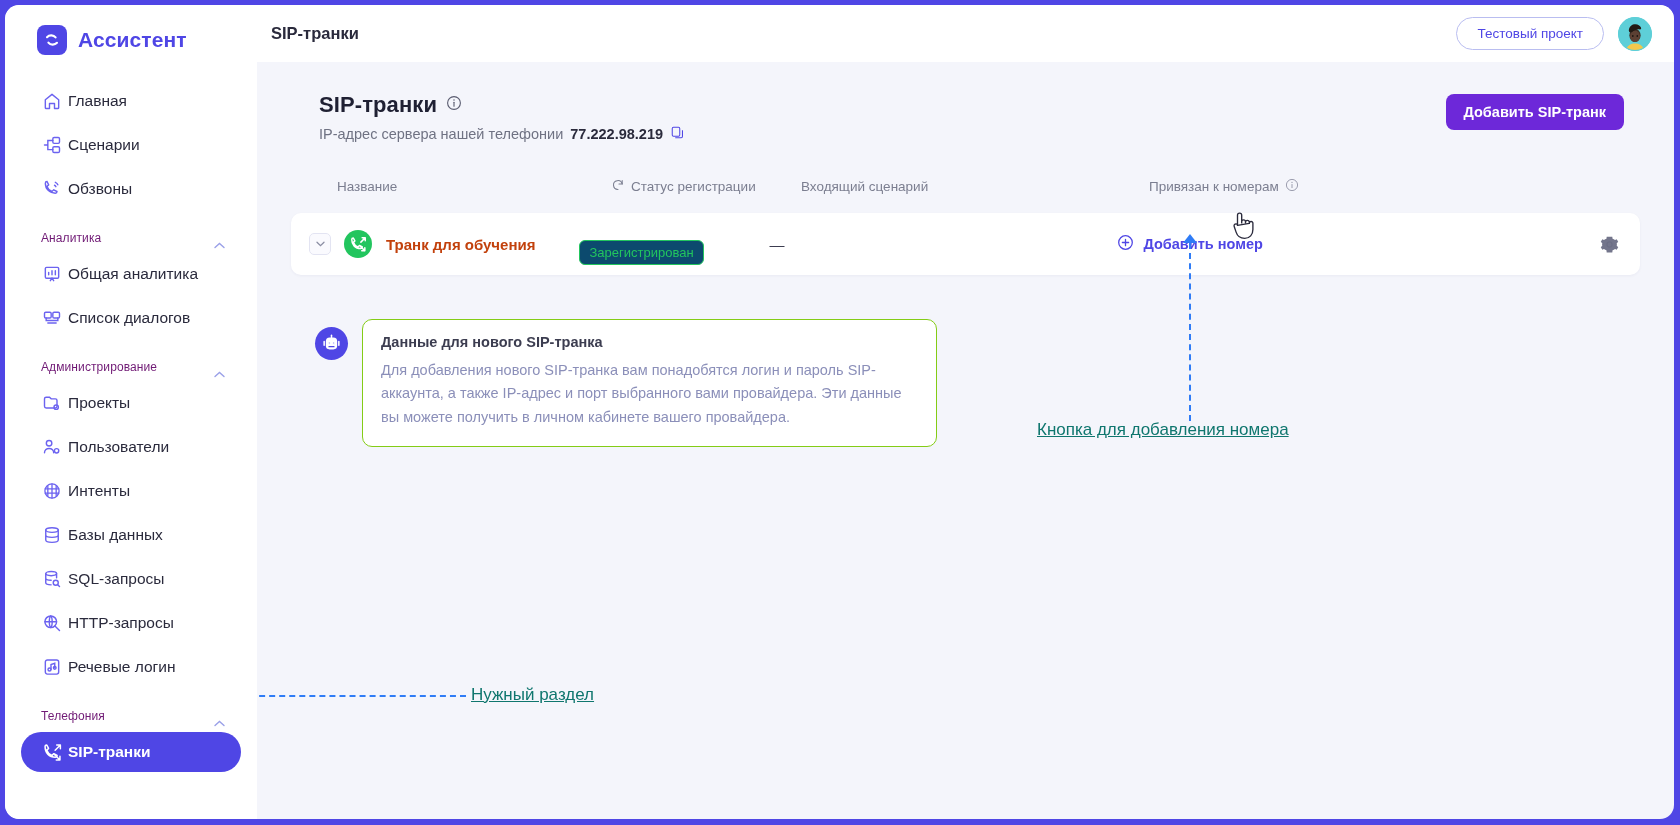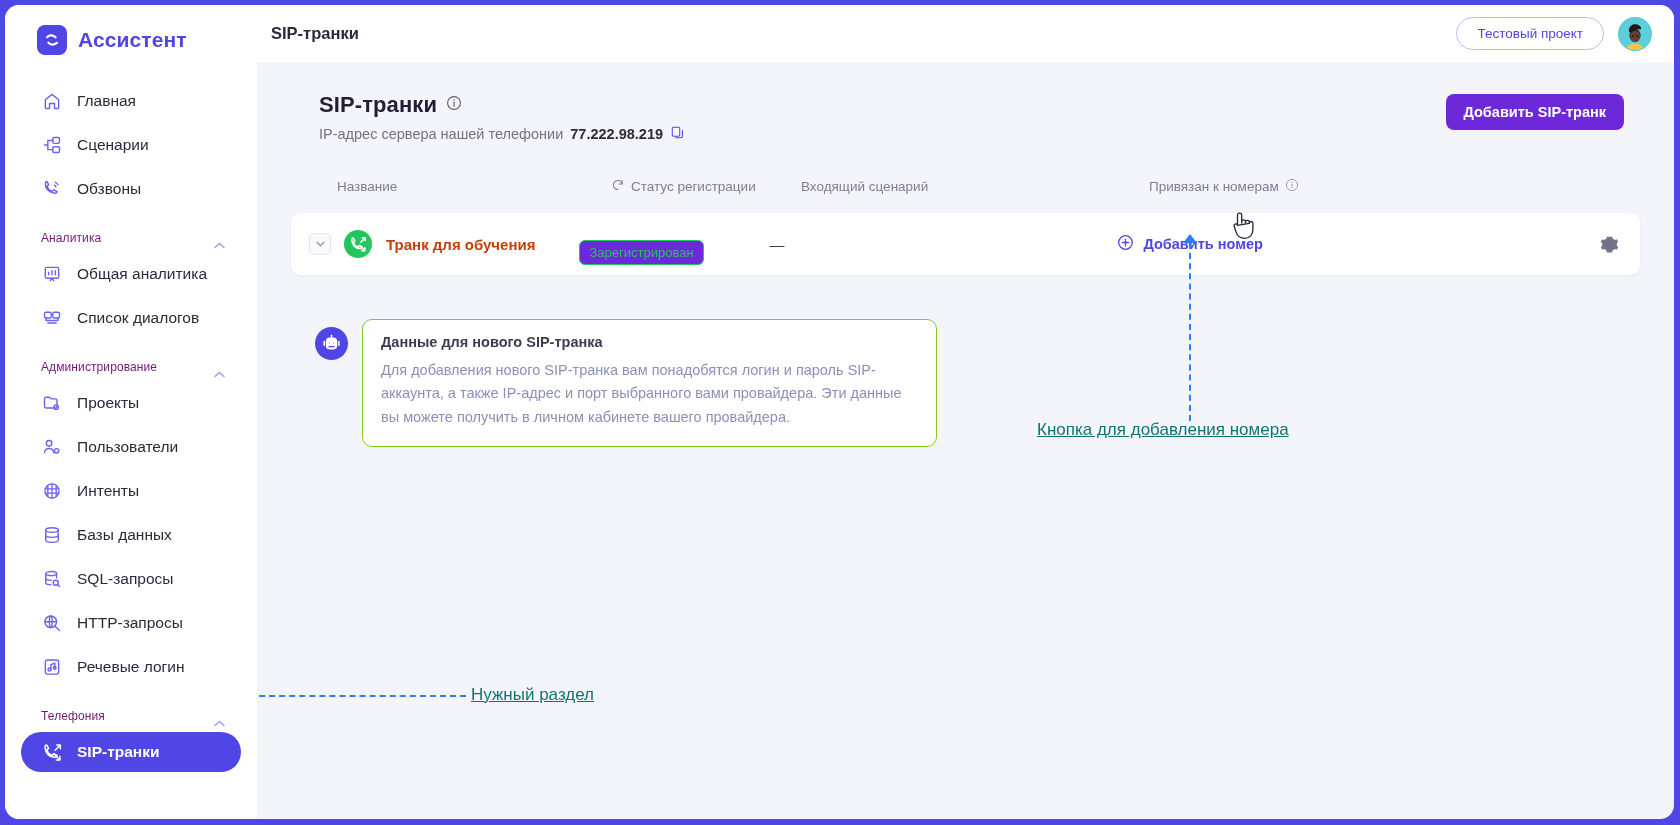--- a/index.html
+++ b/index.html
@@ -42,21 +42,21 @@
     background: #4f46e5;
     display: flex; align-items: center; justify-content: center;
     flex: 0 0 30px;
   }
   .brand-name {
     font-size: 21px; font-weight: bold; color: #4f46e5;
     letter-spacing: 0.1px;
   }
 
   .nav-item {
-    display: flex; align-items: center; gap: 14px;
+    display: flex; align-items: center; gap: 5px;
     height: 40px;
     margin: 4px 16px;
     padding-left: 20px;
     border-radius: 20px;
     cursor: pointer;
     color: #2a2a3c;
     font-size: 15.5px;
   }
   .nav-item .nav-ico {
     width: 22px; height: 22px; flex: 0 0 22px;
@@ -195,21 +195,21 @@
     display: flex; align-items: center; justify-content: center;
     margin-left: 13px;
   }
   .trunk-name {
     font-size: 15px; font-weight: bold; color: #c2410c;
     margin-left: 14px;
   }
   .badge {
     border: 1px solid #22c55e; color: #22c55e;
     font-size: 13px; border-radius: 6px;
-    padding: 4px 9px; background: #6d28d9;
+    padding: 4px 9px; background: #0c4a6e;
     white-space: nowrap;
     margin-top: 16px;
   }
   .cell-status { width: 190px; display: flex; align-items: center; }
   .cell-scen { width: 330px; color: #3c3d50; font-size: 15px; }
   .cell-nums { flex: 1 1 auto; padding-left: 18px; }
   .add-num {
     display: inline-flex; align-items: center; gap: 9px;
     color: #4f46e5; font-size: 14.5px; font-weight: bold;
     cursor: pointer; background: none; border: none;

